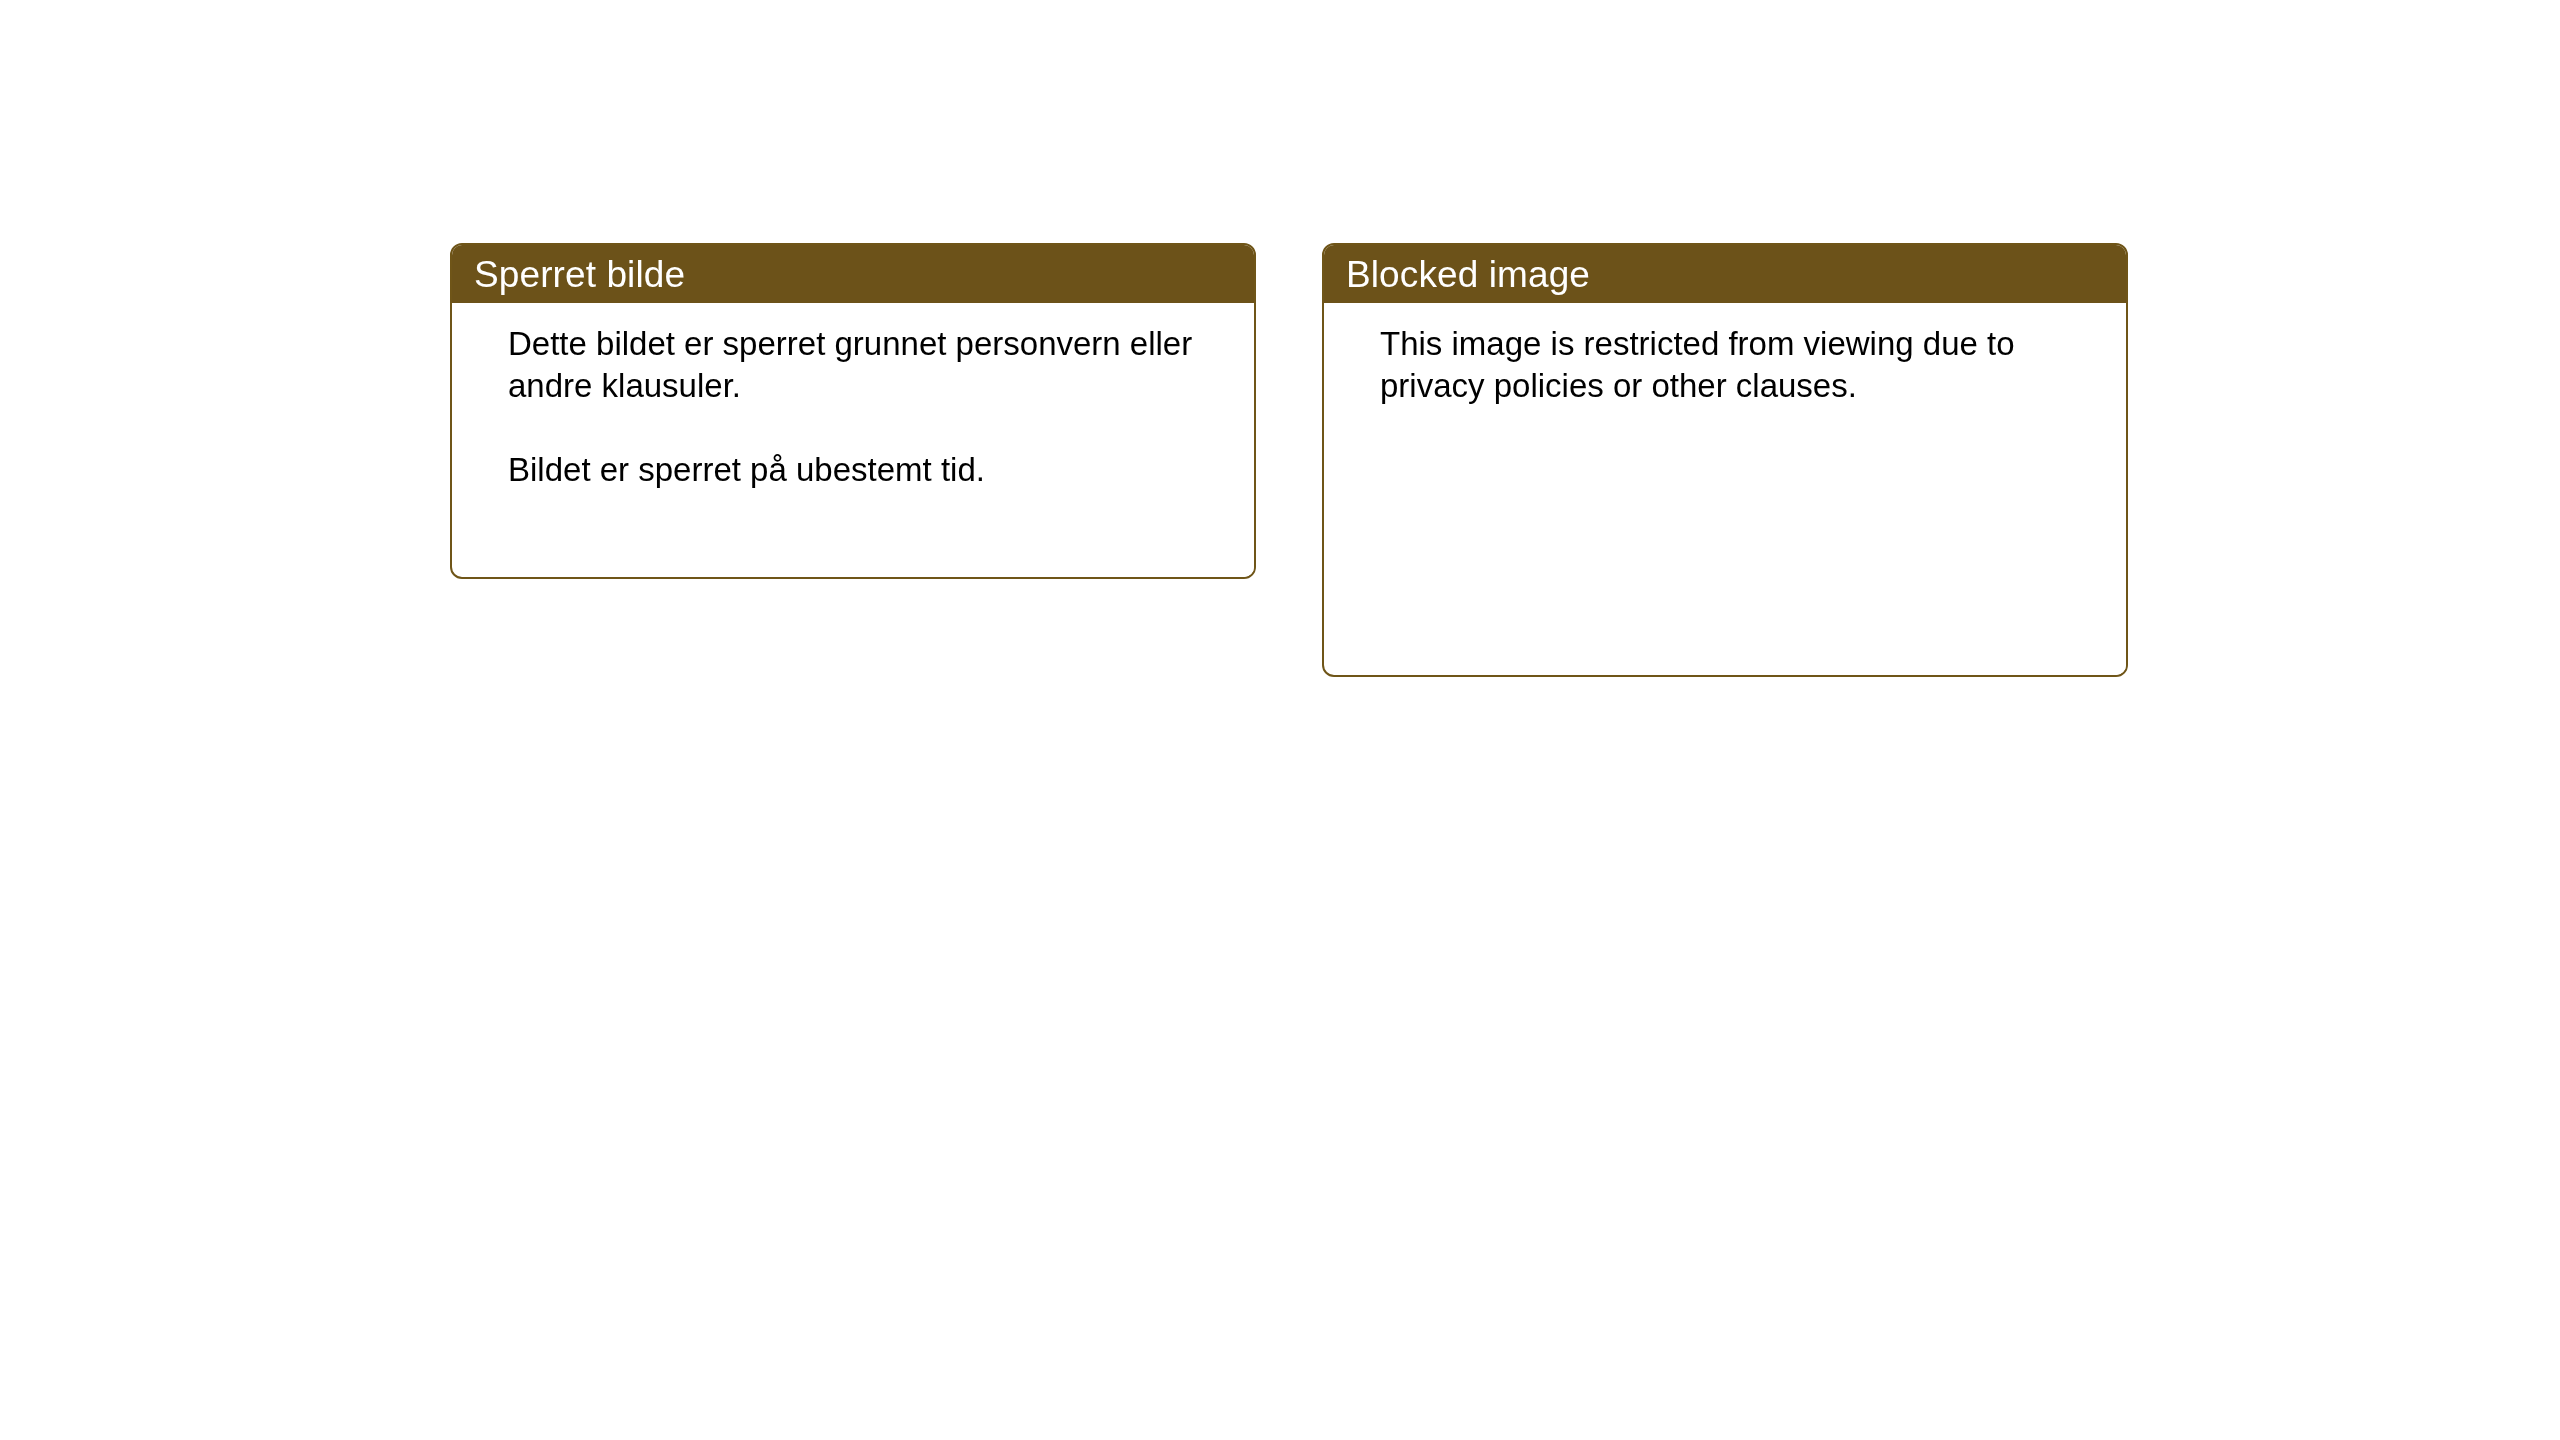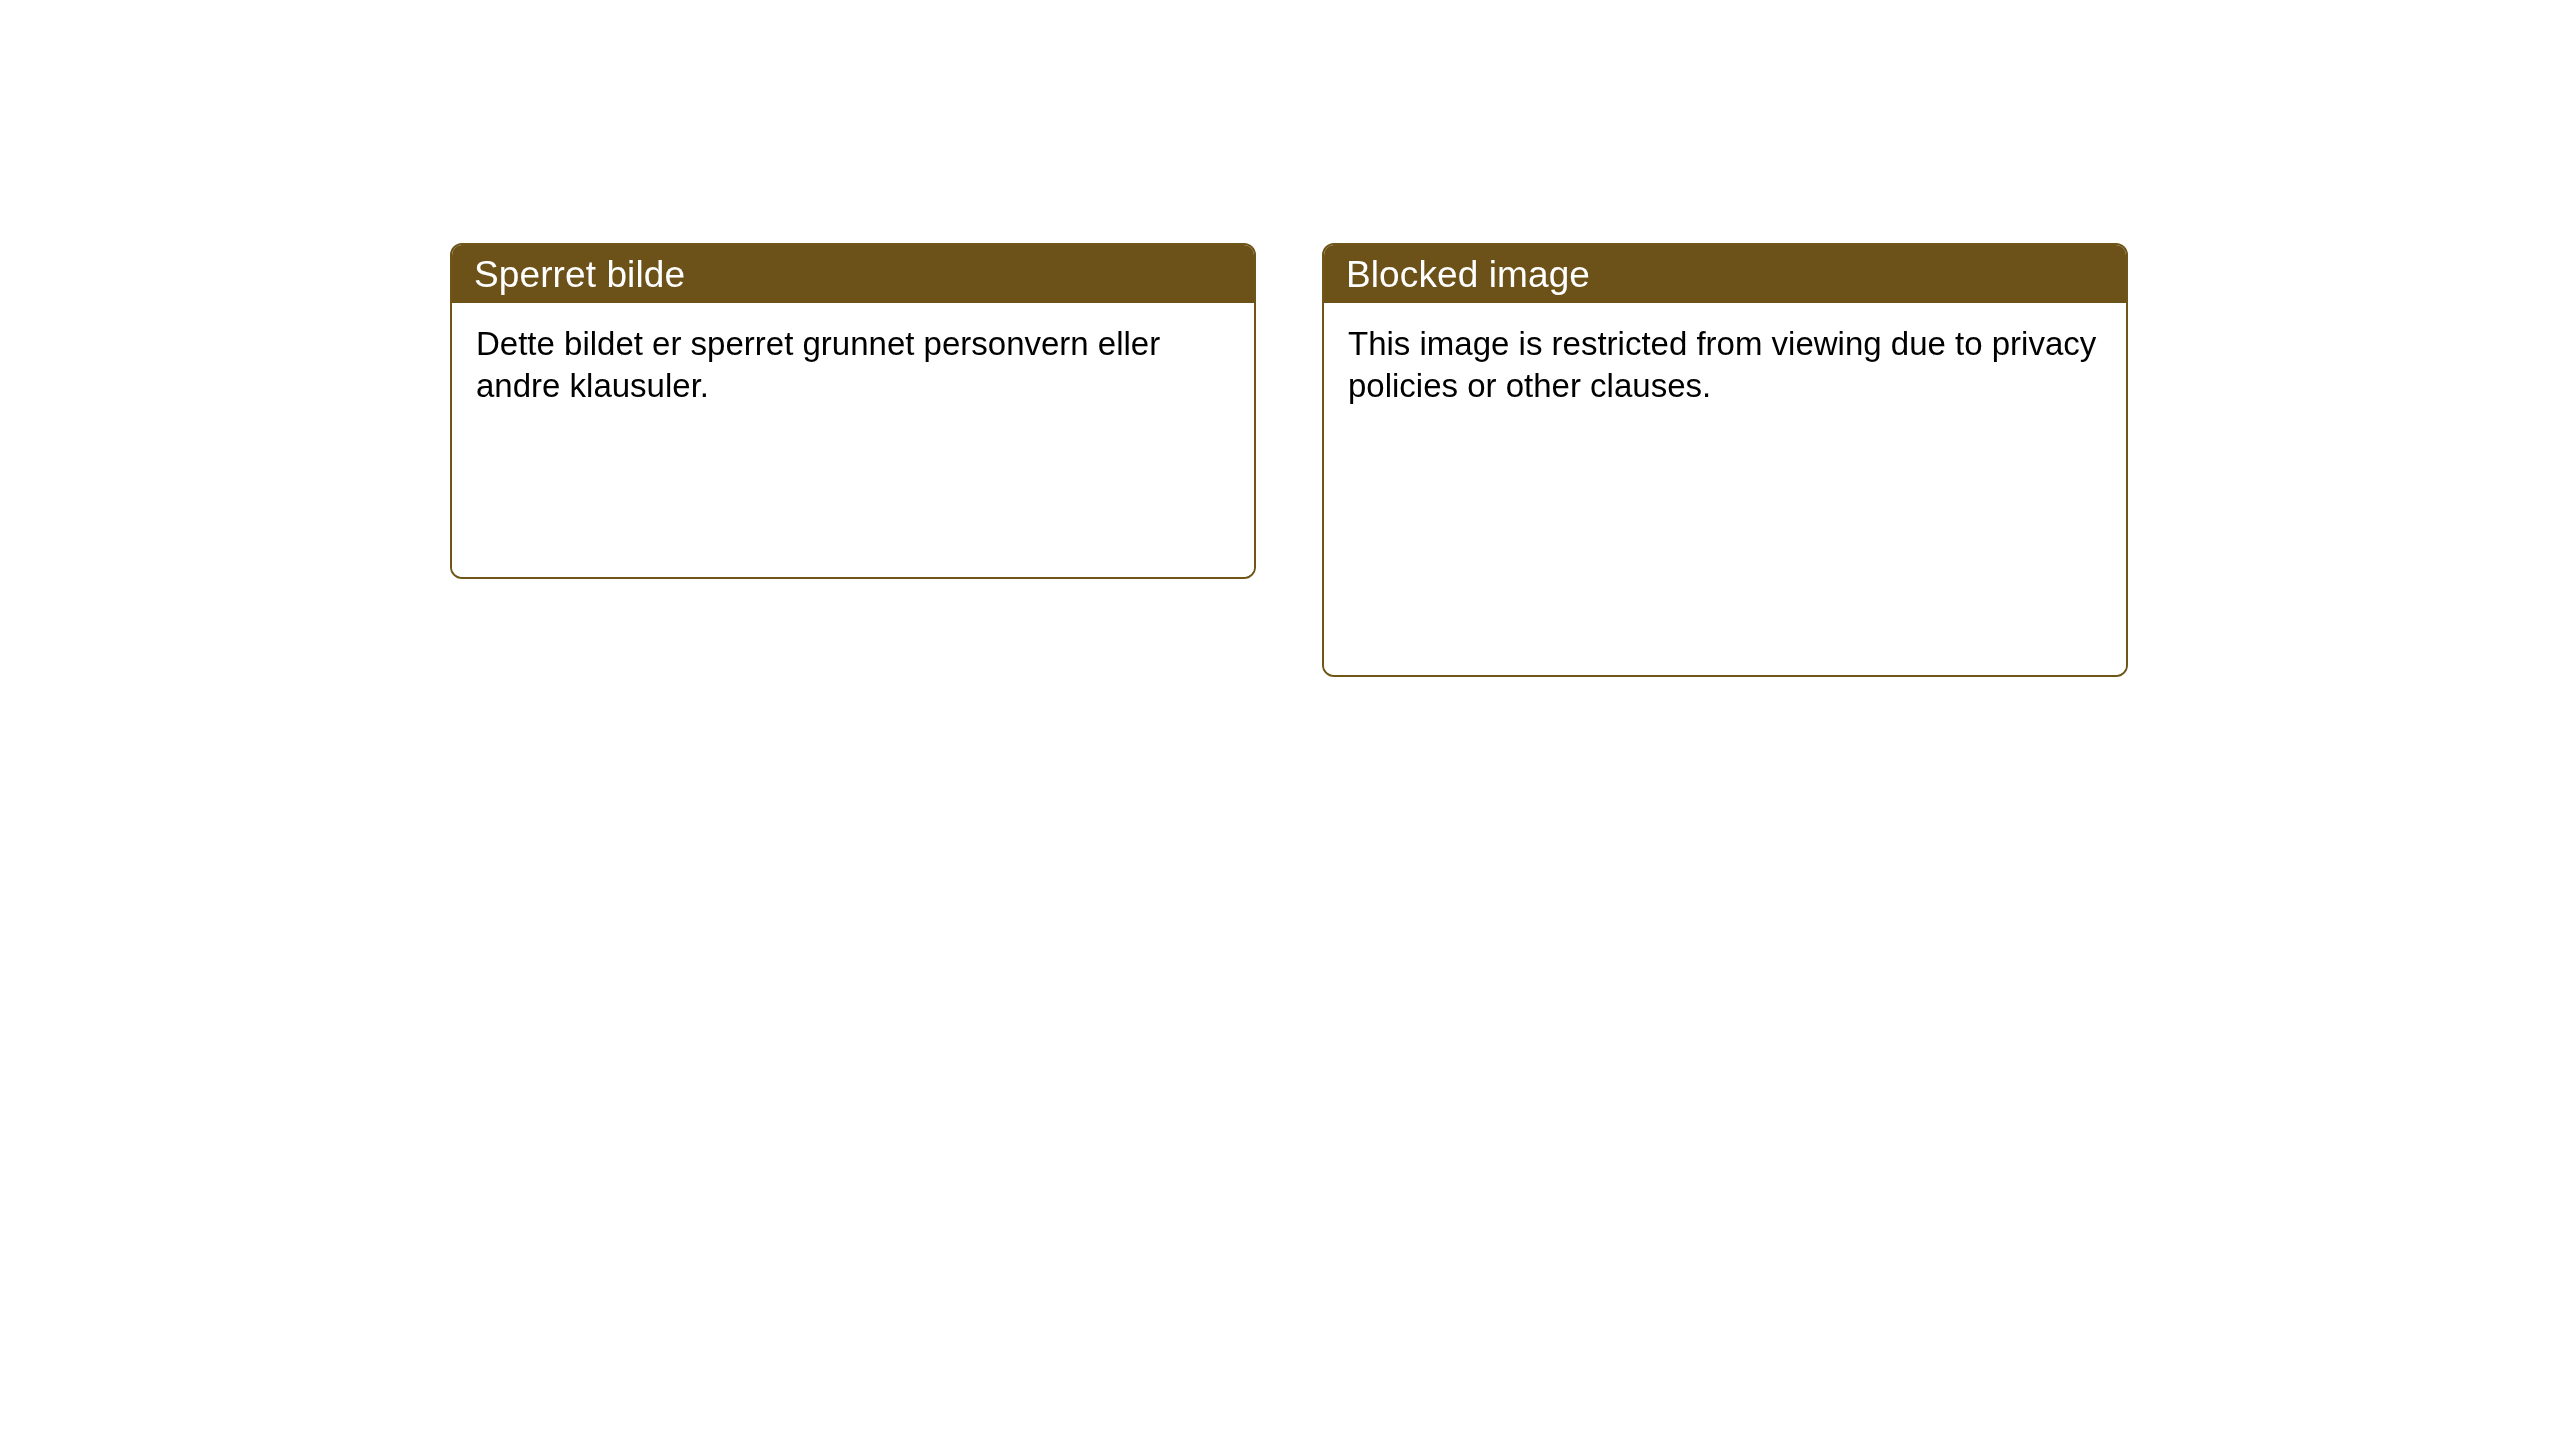--- a/index.html
+++ b/index.html
@@ -69,20 +69,21 @@
     font-weight: 400;
     line-height: 1;
     letter-spacing: 0.1px;
     white-space: nowrap;
   }
 
   .card-body {
     flex: 1 1 auto;
     padding: 20px 26px 0 24px;
     background: #ffffff;
+    margin-left: 32px;
   }
 
   .card-paragraph {
     color: #000000;
     font-family: "Liberation Sans", sans-serif;
     font-size: 33px;
     font-weight: 400;
     line-height: 42px;
     margin: 0;
   }
@@ -97,20 +98,21 @@
 <div id="page">
 
   <div class="cards-row">
 
     <section class="notice-card card-no">
       <div class="card-header">
         <span class="card-header-title">Sperret bilde</span>
       </div>
       <div class="card-body">
         <p class="card-paragraph">Dette bildet er sperret grunnet personvern eller andre klausuler.</p>
+        <p class="card-paragraph">Bildet er sperret på ubestemt tid.</p>
       </div>
     </section>
 
     <section class="notice-card card-en">
       <div class="card-header">
         <span class="card-header-title">Blocked image</span>
       </div>
       <div class="card-body">
         <p class="card-paragraph">This image is restricted from viewing due to privacy policies or other clauses.</p>
       </div>

